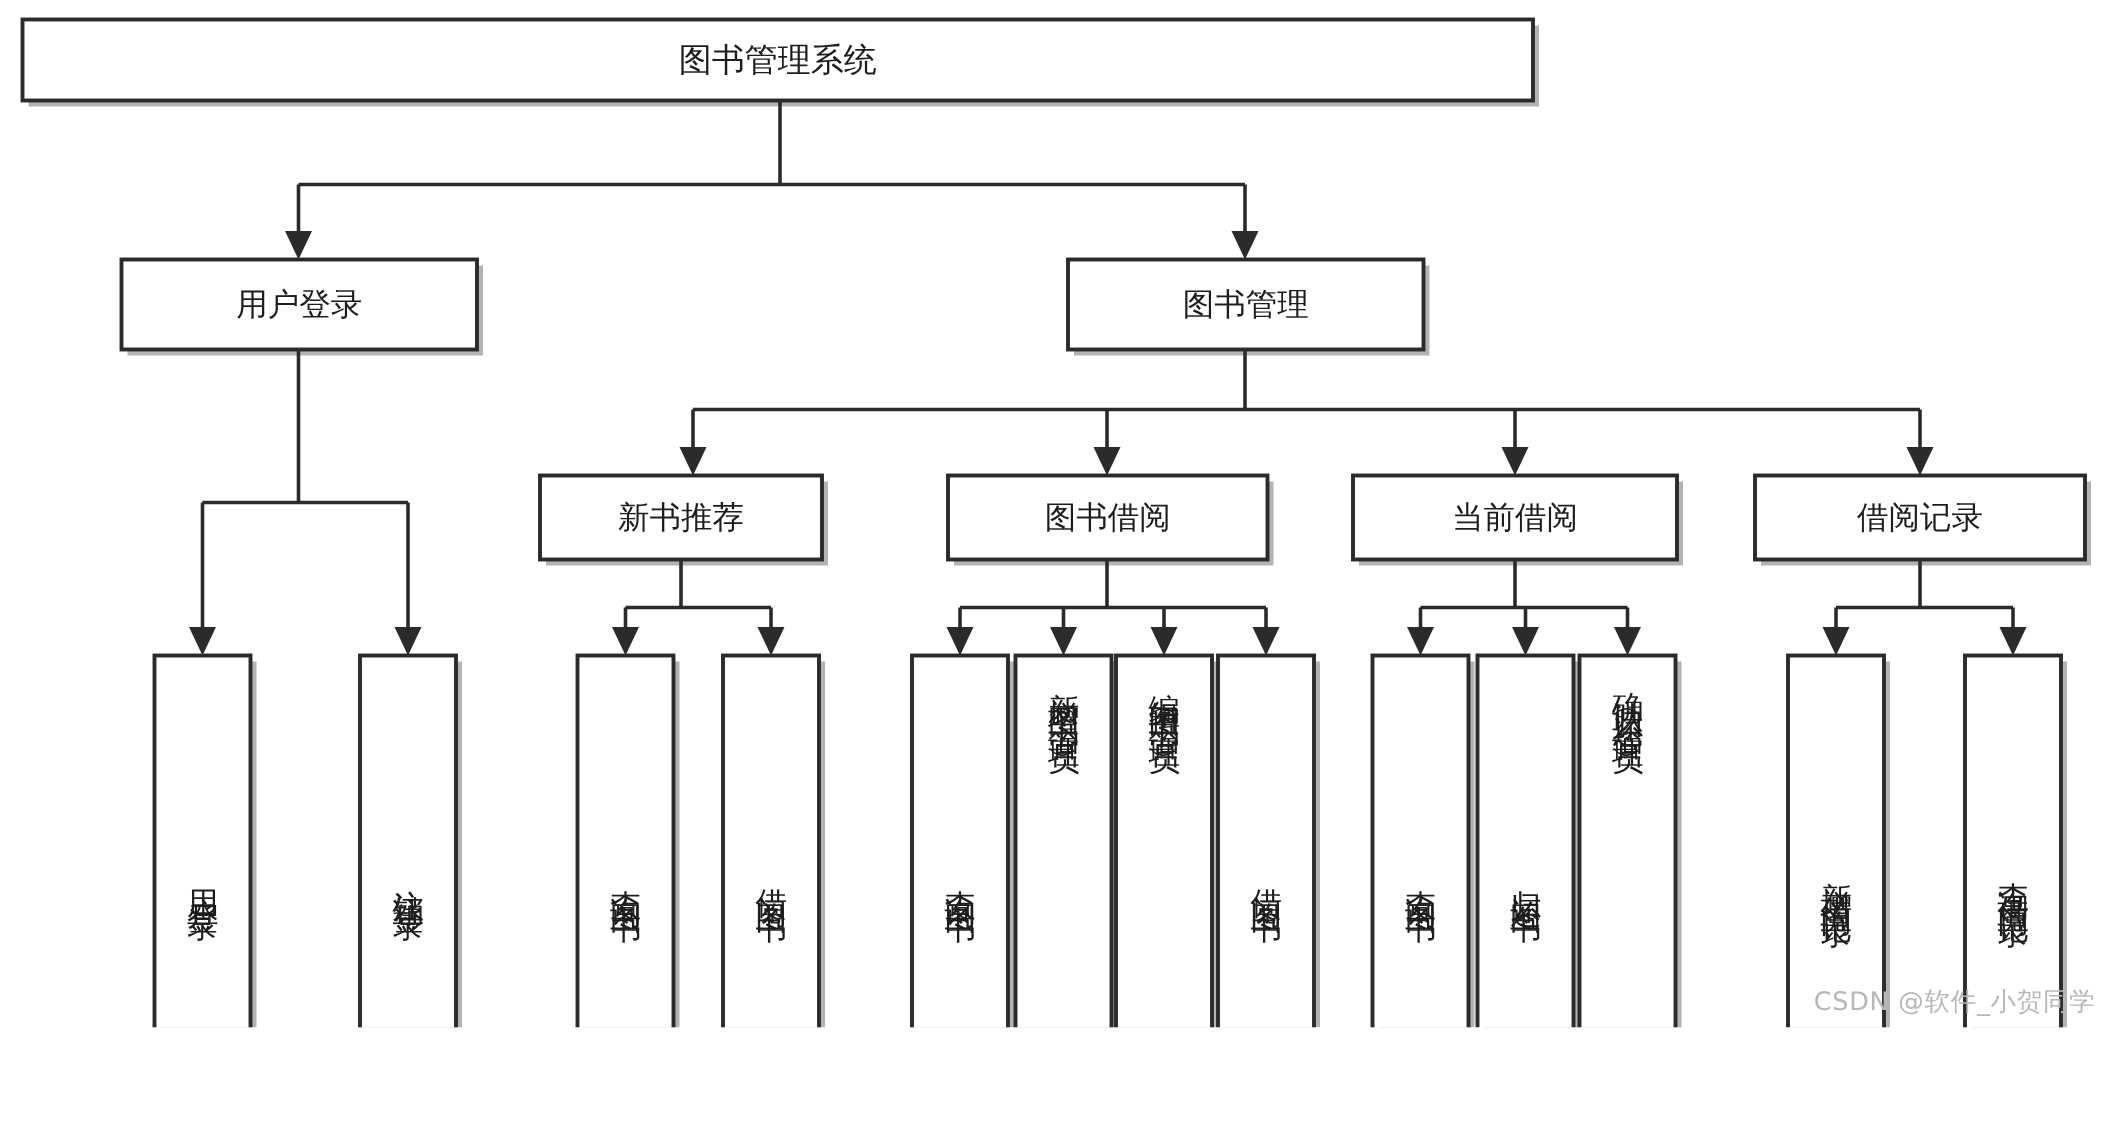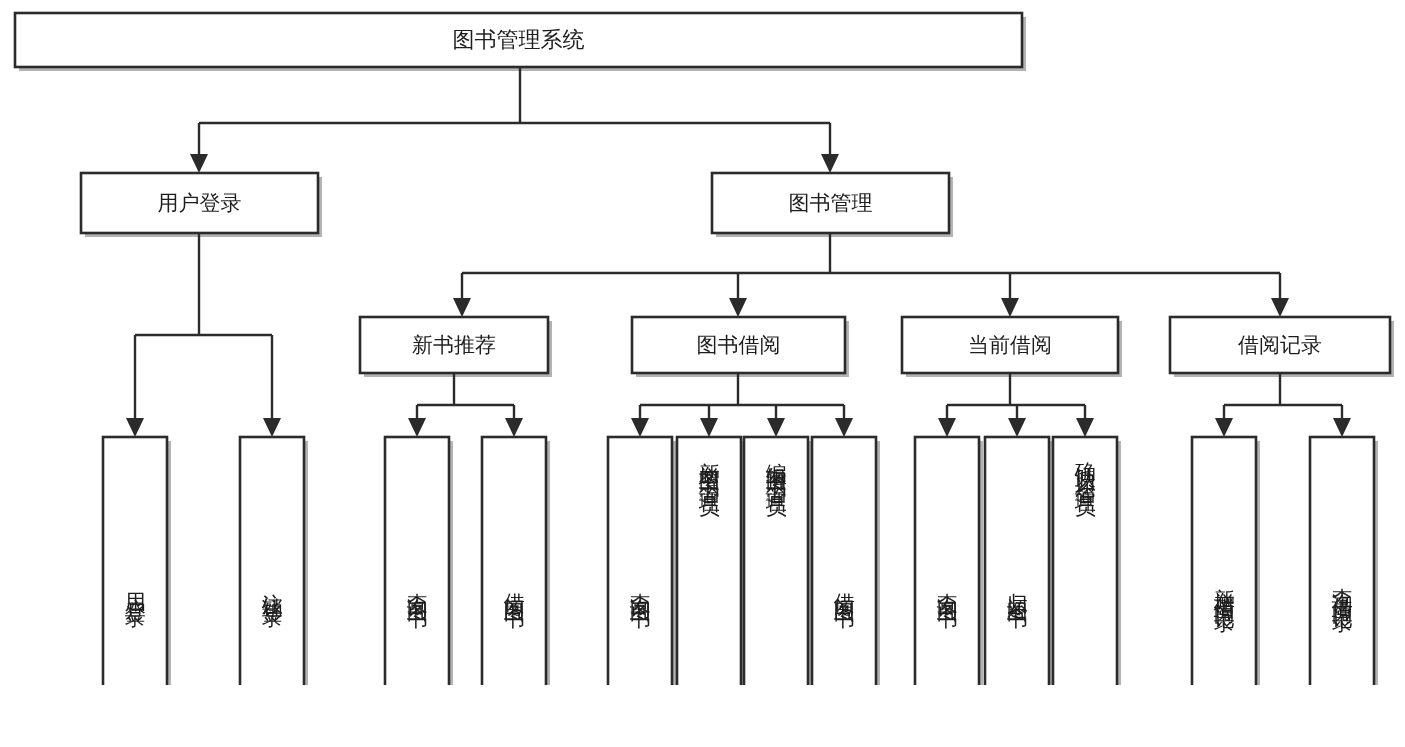--- a/index.html
+++ b/index.html
@@ -263,13 +263,14 @@
         <span class="leaf-label-v" style="padding-top: 8px;">确认归还（管理员）</span>
       </div>
       <div class="leaf-label-cell" style="left: 1192px; top: 437px; width: 64px; height: 298px; align-items: center;">
         <span class="leaf-label-v" style="padding-top: 0px;">新增借阅记录</span>
       </div>
       <div class="leaf-label-cell" style="left: 1310px; top: 437px; width: 64px; height: 298px; align-items: center;">
         <span class="leaf-label-v" style="padding-top: 0px;">查询借阅记录</span>
       </div>
     </div>
 
+  <div class="watermark">CSDN @软件_小贺同学</div>
 </div>
 
 </body></html>

